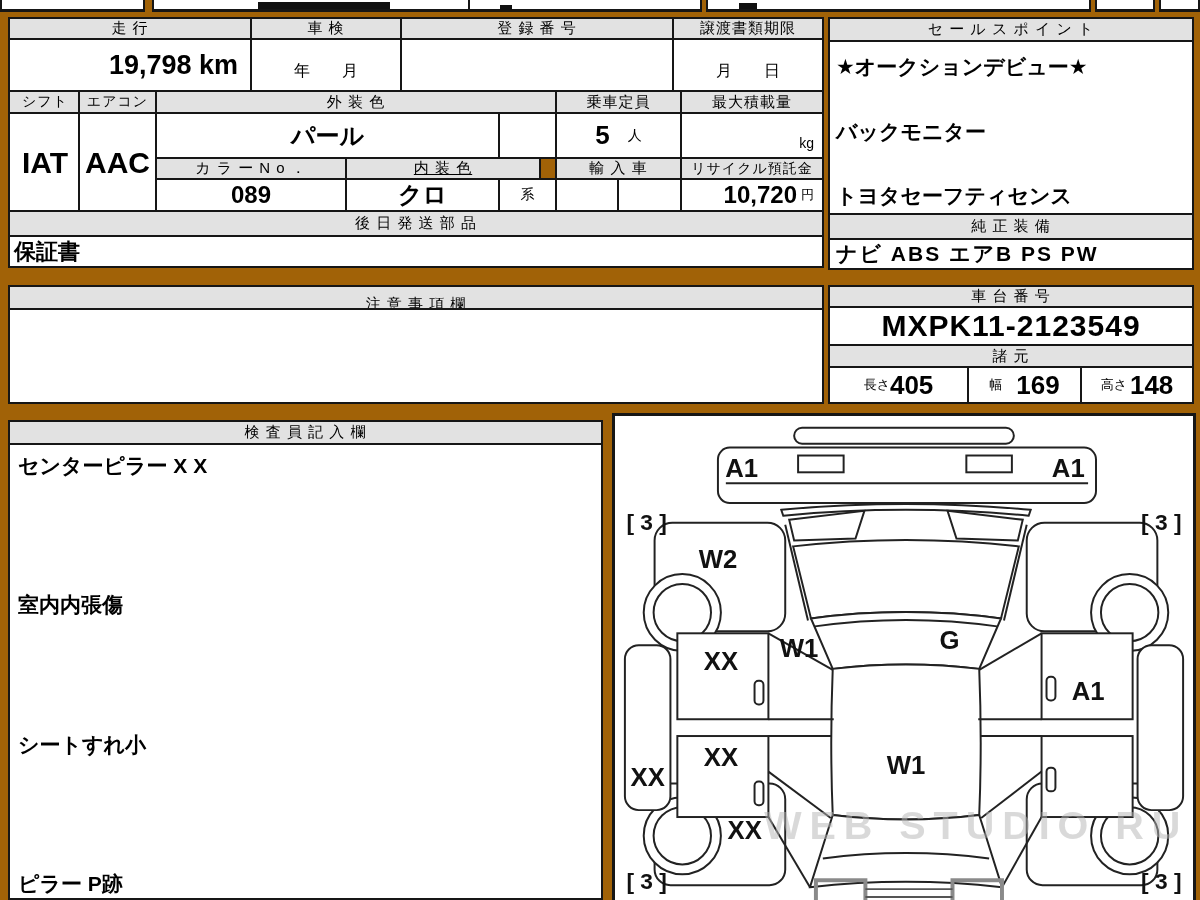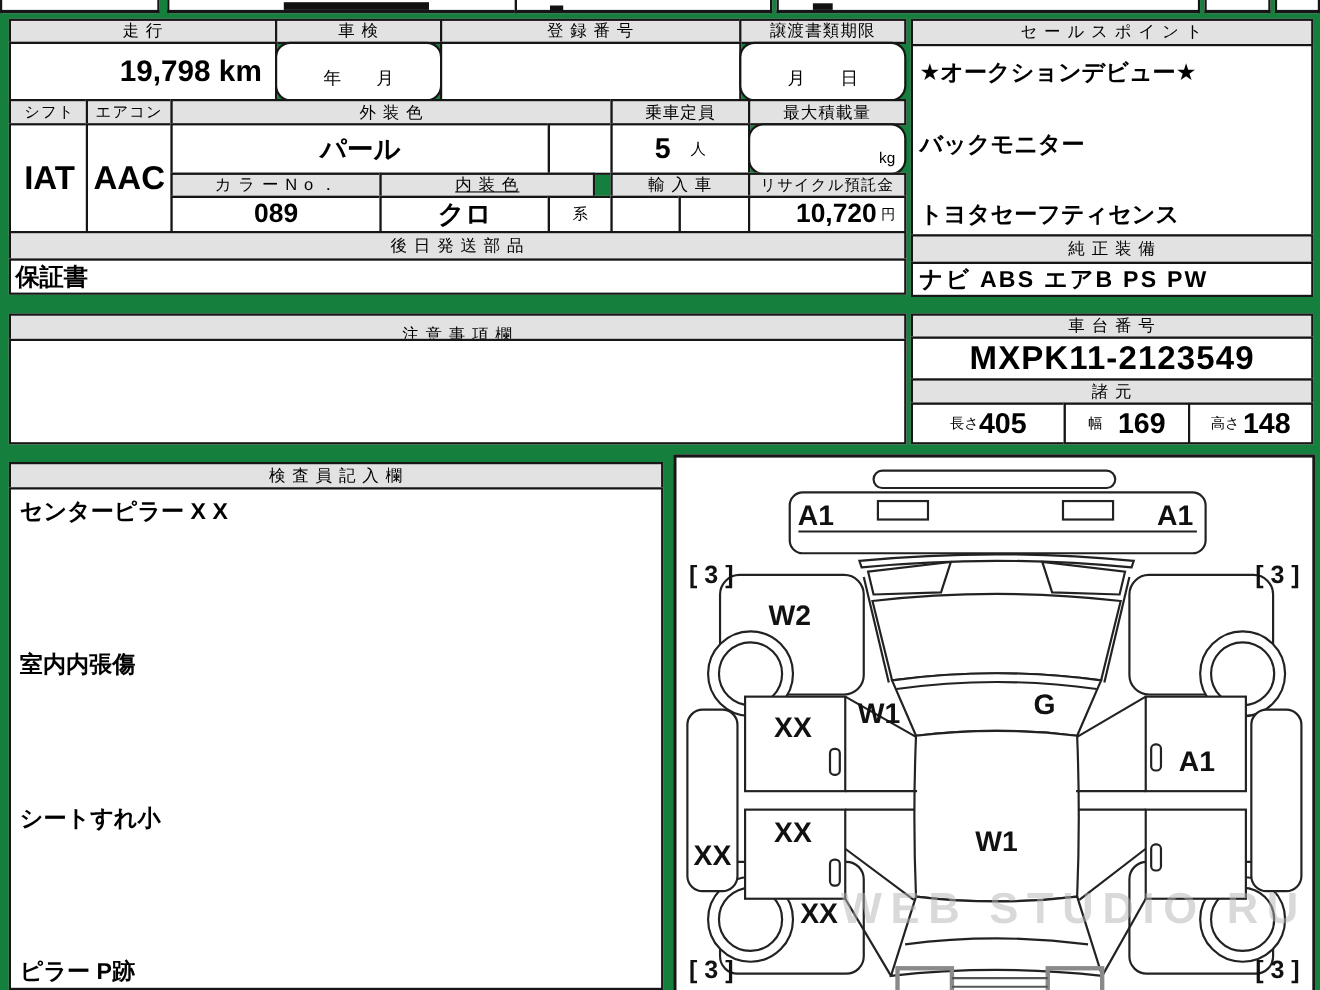--- a/index.html
+++ b/index.html
@@ -1,29 +1,29 @@
 <!DOCTYPE html>
 <html><head>
 <meta charset="utf-8">
 <style>
   html,body{margin:0;padding:0;}
   #sheet{
-    position:relative;width:1200px;height:900px;background:#15803d;
+    position:relative;width:1200px;height:900px;background:#a16207;
     overflow:hidden;font-family:"Liberation Sans","DejaVu Sans",sans-serif;color:#000;
   }
   .cell{position:absolute;background:#fff;border:2px solid #161616;box-sizing:border-box;
         display:flex;align-items:center;justify-content:center;overflow:hidden;}
   .hdr{background:#e2e2e2;font-size:15px;letter-spacing:1px;}
   .val{font-weight:bold;}
   .v27{font-size:27px;} .v30{font-size:30px;} .v24{font-size:24px;} .v22{font-size:22px;}
   .v21{font-size:21px;} .v26{font-size:26px;}
   .small{font-size:14px;font-weight:normal;}
   .left{justify-content:flex-start;}
   .right{justify-content:flex-end;}
-  .bottom{align-items:flex-end;border-radius:14px;}
+  .bottom{align-items:flex-end;}
   .col{flex-direction:column;align-items:flex-start;justify-content:space-between;}
   .sliver{position:absolute;top:0;height:12px;background:#fff;border:2px solid #161616;
           border-top:none;border-bottom-width:3px;box-sizing:border-box;}
   .cutglyph{position:absolute;background:#111;}
   svg text{font-family:"Liberation Sans","DejaVu Sans",sans-serif;}
 </style>
 </head>
 <body>
 
 <div id="sheet">

